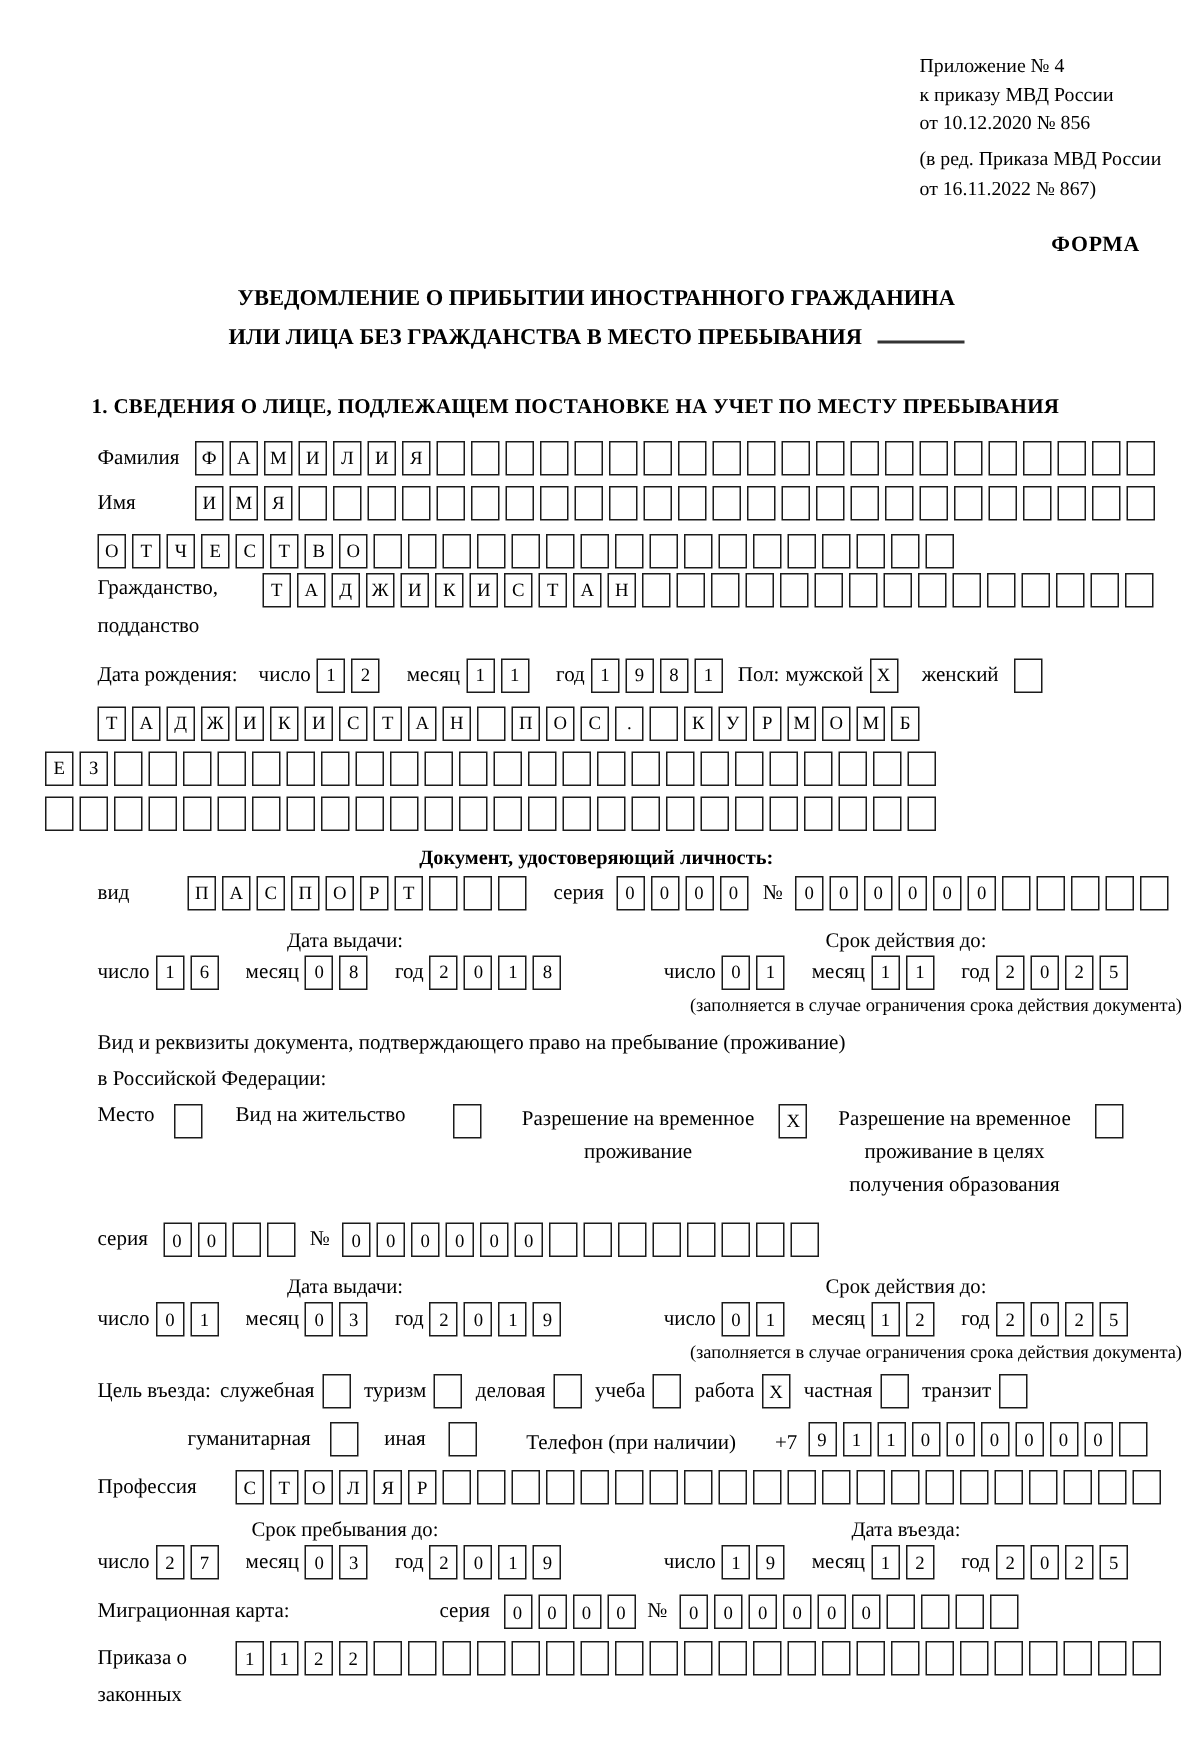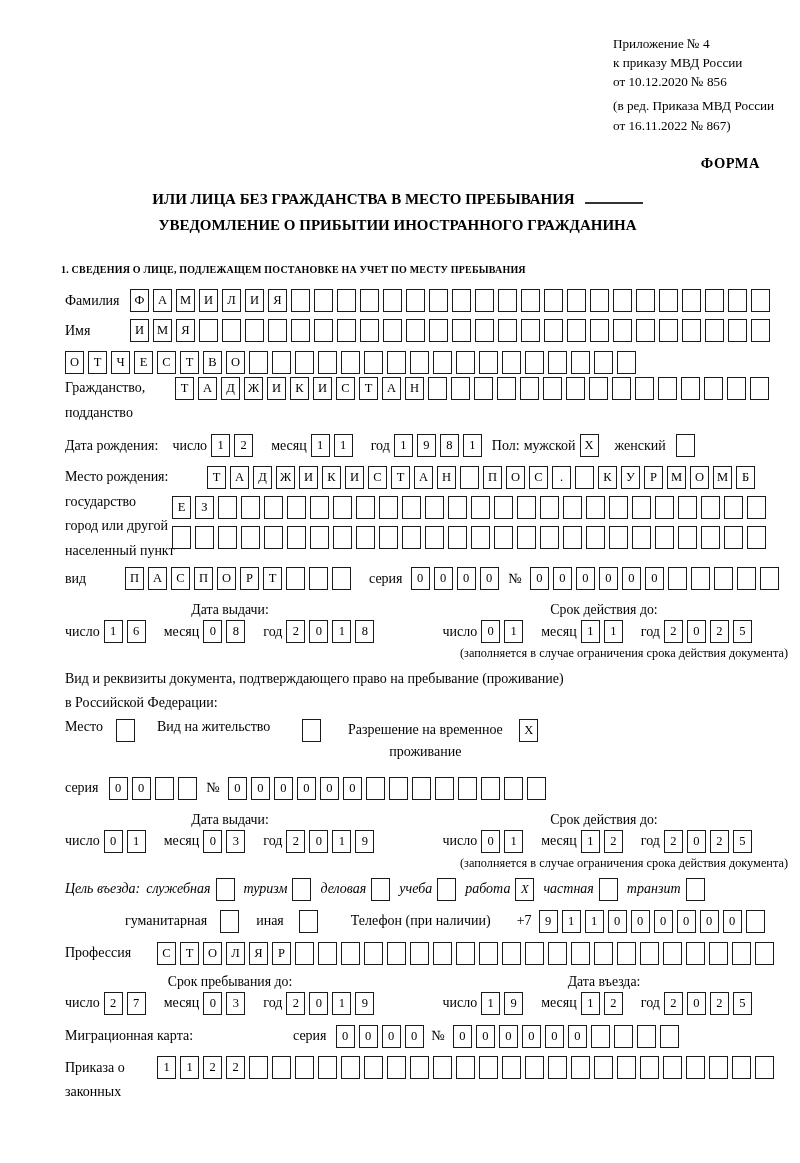--- a/index.html
+++ b/index.html
@@ -7,21 +7,21 @@
        font-family:"Liberation Serif","DejaVu Serif",serif;font-size:14px;}
   .page{padding:34px 10px 6px 65px;box-sizing:border-box;width:800px;height:1163px;position:relative;}
 
   .topblock{width:195px;margin-left:548px;font-size:13.2px;line-height:1.45;}
   .topblock .rev{margin-top:5px;}
   .forma{font-weight:bold;text-align:right;padding-right:30px;margin-top:20px;font-size:14.5px;letter-spacing:.5px;}
 
   .title{font-weight:bold;text-align:center;font-size:15px;line-height:1.75;margin:14px 40px 0 -20px;}
   .blank-line{display:inline-block;width:58px;border-bottom:2px solid #333;height:12px;margin-left:10px;}
 
-  .sect{font-weight:bold;font-size:10px;margin:26px 0 14px -4px;letter-spacing:.2px;}
+  .sect{font-weight:bold;font-size:14px;margin:26px 0 14px -4px;letter-spacing:.2px;}
 
   .row{display:flex;align-items:center;margin-top:2px;}
   .row.top{align-items:flex-start;}
   .lbl{flex:0 0 auto;}
   .cells{display:inline-flex;flex-wrap:nowrap;}
   .cell{box-sizing:border-box;flex:0 0 19px;width:19px;height:23px;border:1.7px solid #1b1b1b;
         margin-right:4px;display:inline-flex;align-items:center;justify-content:center;
         font-size:12.5px;line-height:1;background:#fff;}
   .lh{line-height:1.75;}
 
@@ -58,22 +58,22 @@
     <div>Приложение № 4</div>
     <div>к приказу МВД России</div>
     <div>от 10.12.2020 № 856</div>
     <div class="rev">(в ред. Приказа МВД России</div>
     <div>от 16.11.2022 № 867)</div>
   </div>
 
   <div class="forma">ФОРМА</div>
 
   <div class="title">
+    <div>УВЕДОМЛЕНИЕ О ПРИБЫТИИ ИНОСТРАННОГО ГРАЖДАНИНА</div>
     <div><span>ИЛИ ЛИЦА БЕЗ ГРАЖДАНСТВА В МЕСТО ПРЕБЫВАНИЯ</span><span class="blank-line"></span></div>
-    <div>УВЕДОМЛЕНИЕ О ПРИБЫТИИ ИНОСТРАННОГО ГРАЖДАНИНА</div>
   </div>
 
   <div class="sect">1. СВЕДЕНИЯ О ЛИЦЕ, ПОДЛЕЖАЩЕМ ПОСТАНОВКЕ НА УЧЕТ ПО МЕСТУ ПРЕБЫВАНИЯ</div>
 
   <div class="row">
     <span class="lbl w65">Фамилия</span>
     <span class="cells">
         <span class="cell">Ф</span>
         <span class="cell">А</span>
         <span class="cell">М</span>
@@ -234,26 +234,20 @@
           <span class="cell">X</span>
         </span>
       <span class="dl" style="margin-left:12px;">женский</span>
       <span class="cells" style="margin-left:6px;">
           <span class="cell"></span>
         </span>
     </span>
   </div>
 
   <div class="row top" style="margin-top:8px;">
-    <span class="lbl w140 lh">
-      <span>Место рождения:</span><br>
-      <span>государство</span><br>
-      <span>город или другой</span><br>
-      <span>населенный пункт</span>
-    </span>
     <span class="bp-rows">
       <span class="cells" style="margin-top:1px;">
           <span class="cell">Т</span>
           <span class="cell">А</span>
           <span class="cell">Д</span>
           <span class="cell">Ж</span>
           <span class="cell">И</span>
           <span class="cell">К</span>
           <span class="cell">И</span>
           <span class="cell">С</span>
@@ -326,20 +320,21 @@
           <span class="cell"></span>
           <span class="cell"></span>
           <span class="cell"></span>
           <span class="cell"></span>
           <span class="cell"></span>
           <span class="cell"></span>
         </span>
     </span>
   </div>
 
+  <div class="center-head">Документ, удостоверяющий личность:</div>
 
   <div class="row" style="margin-top:4px;">
     <span class="lbl" style="width:60px;">вид</span>
     <span class="cells">
         <span class="cell">П</span>
         <span class="cell">А</span>
         <span class="cell">С</span>
         <span class="cell">П</span>
         <span class="cell">О</span>
         <span class="cell">Р</span>
@@ -436,20 +431,26 @@
       <span class="cells" style="margin-left:22px;">
           <span class="cell"></span>
         </span>
     </span>
     <span class="opt" style="margin-left:20px;">
       <span class="optc" style="width:168px;">Разрешение на временное проживание</span>
       <span class="cells">
           <span class="cell">X</span>
         </span>
     </span>
+    <span class="opt" style="margin-left:14px;">
+      <span class="optc" style="width:168px;">Разрешение на временное проживание в целях получения образования</span>
+      <span class="cells">
+          <span class="cell"></span>
+        </span>
+    </span>
   </div>
 
   <div class="row" style="margin-top:14px;">
     <span class="lbl" style="margin-right:10px;">серия</span>
     <span class="cells">
         <span class="cell">0</span>
         <span class="cell">0</span>
         <span class="cell"></span>
         <span class="cell"></span>
       </span>
@@ -515,21 +516,21 @@
       <span class="cells">
           <span class="cell">2</span>
           <span class="cell">0</span>
           <span class="cell">2</span>
           <span class="cell">5</span>
         </span>
     </span>
   </div>
   <div class="note">(заполняется в случае ограничения срока действия документа)</div>
 
-  <div class="row" style="margin-top:7px;font-style:italic;">
+  <div class="row" style="margin-top:7px;">
     <span class="lbl" style="margin-right:6px;">Цель въезда:</span>
     <span class="purpose-pair">
         <span>служебная</span>
         <span class="cells">
           <span class="cell"></span>
         </span>
       </span>
     <span class="purpose-pair">
         <span>туризм</span>
         <span class="cells">
@@ -561,21 +562,21 @@
         </span>
       </span>
     <span class="purpose-pair" style="margin-right:0;">
         <span>транзит</span>
         <span class="cells">
           <span class="cell"></span>
         </span>
       </span>
   </div>
 
-  <div class="row" style="margin-top:9px;">
+  <div class="row" style="margin-top:9px;align-items:flex-end;">
     <span class="purpose-pair" style="margin-left:60px;">
         <span>гуманитарная</span>
         <span class="cells" style="margin-left:8px;">
           <span class="cell"></span>
         </span>
       </span>
     <span class="purpose-pair" style="margin-left:8px;">
         <span>иная</span>
         <span class="cells" style="margin-left:10px;">
           <span class="cell"></span>

